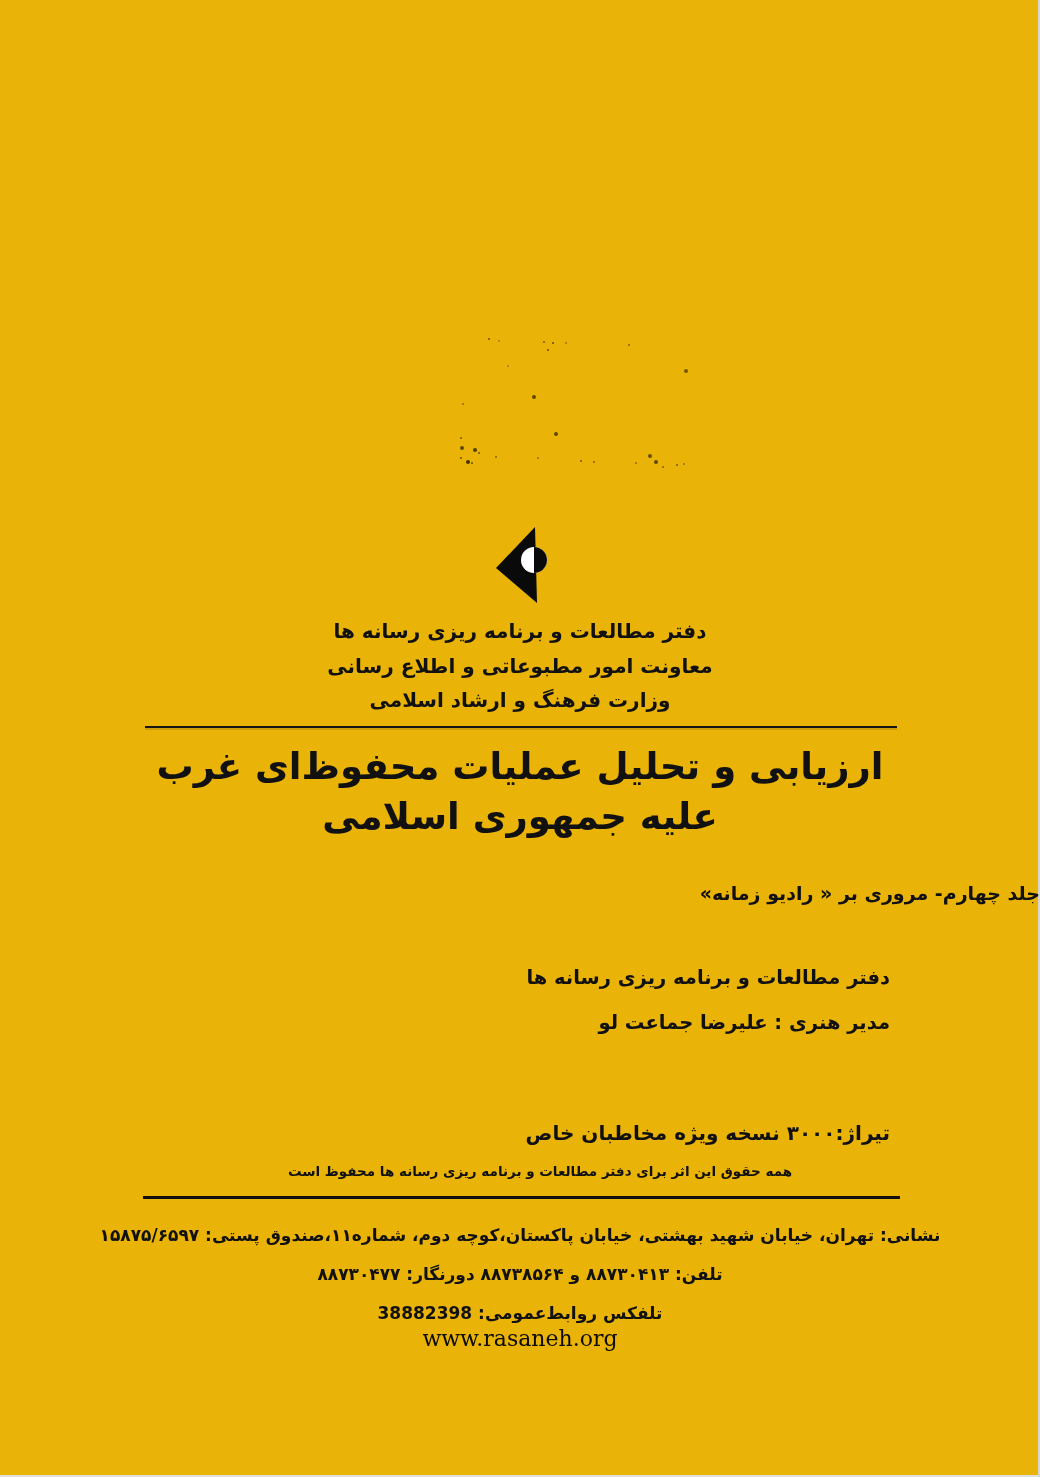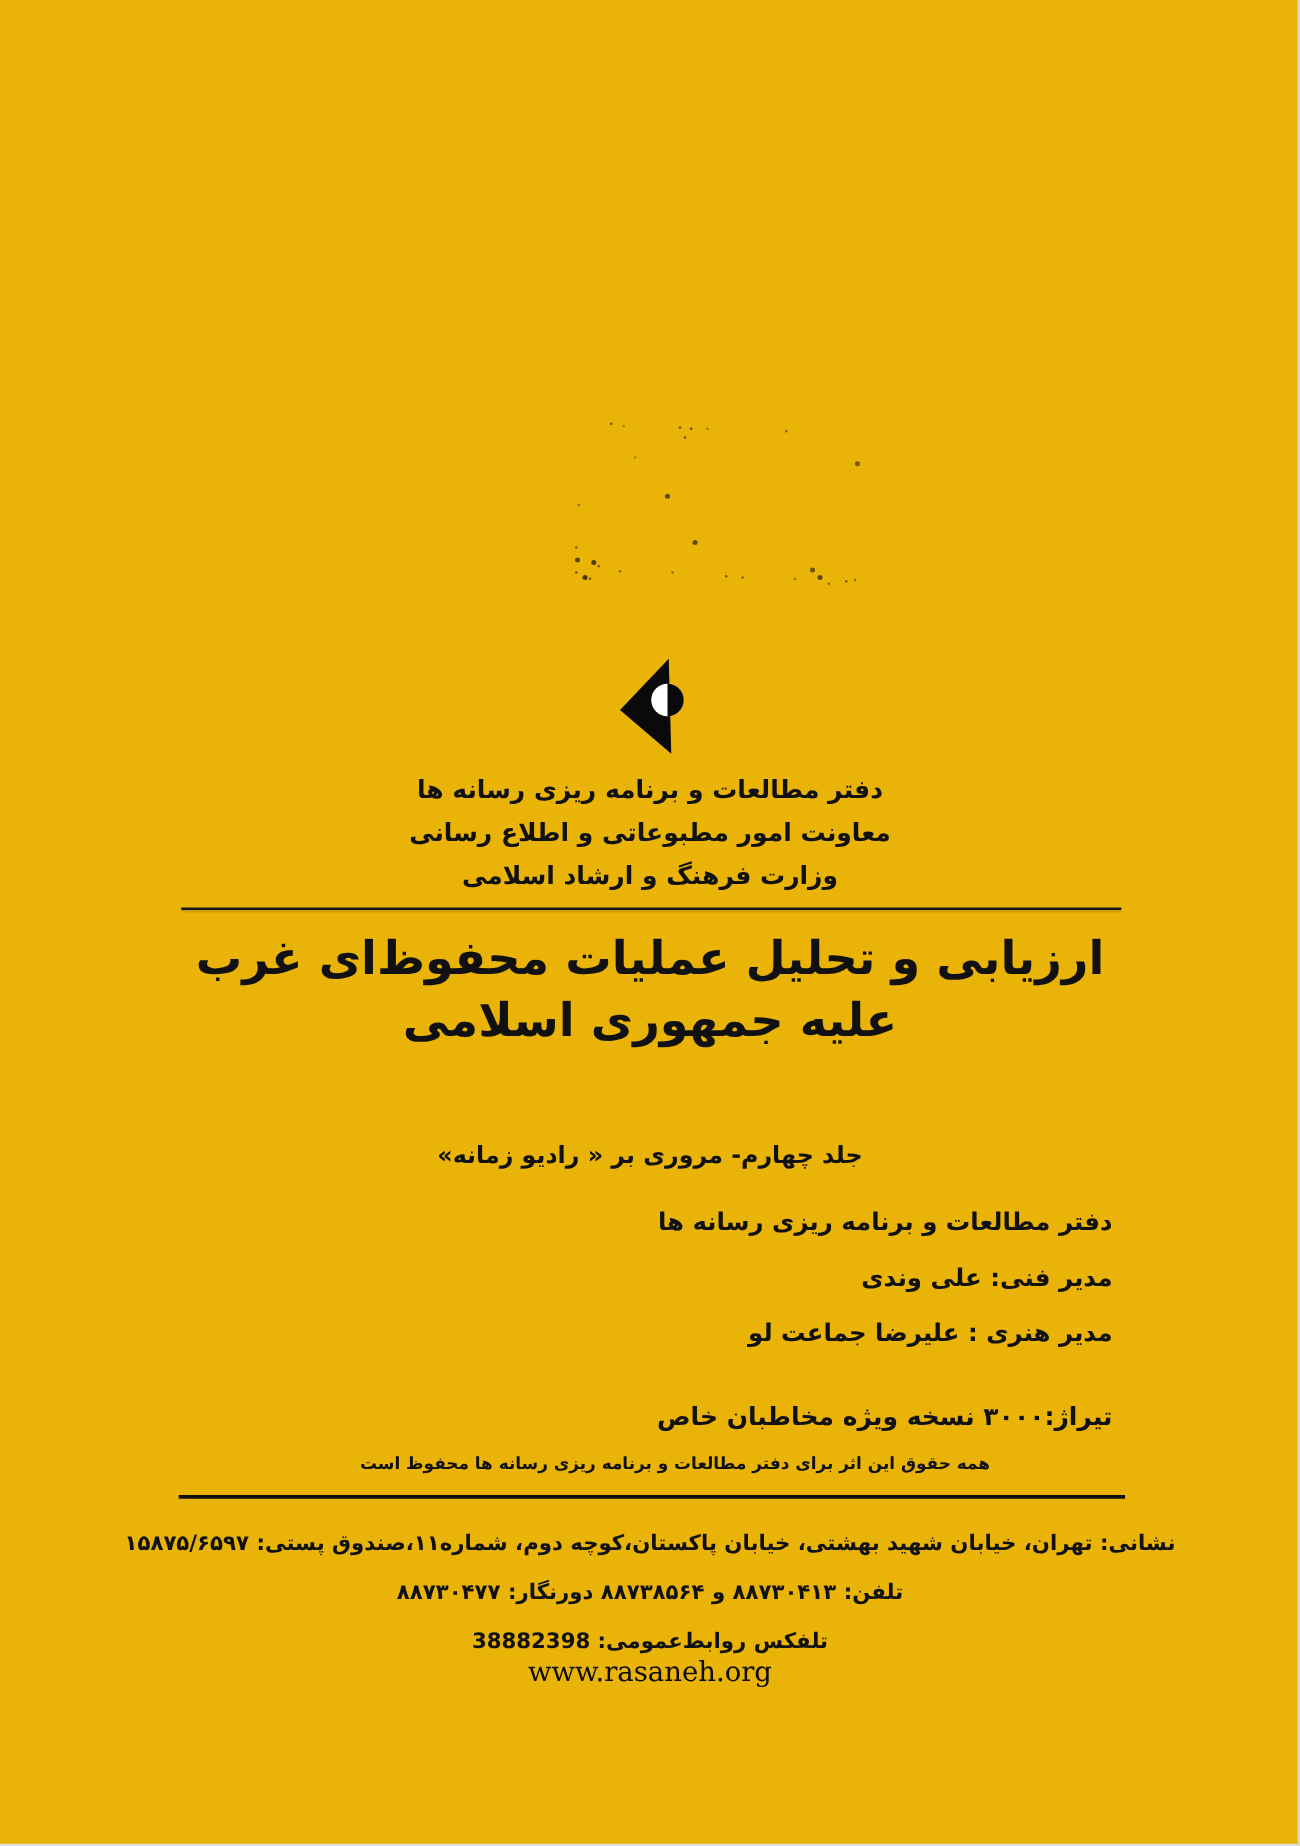--- a/index.html
+++ b/index.html
@@ -41,21 +41,21 @@
   }
   .rule1{position:absolute;left:145px;top:726px;width:752px;height:2px;background:#151515;
          box-shadow:0 2px 0 rgba(0,0,0,.12);}
   .title{
     position:absolute;left:0;top:742px;width:100%;
     text-align:center;font-weight:bold;font-size:37px;line-height:50px;
     direction:rtl;letter-spacing:0;
   }
   .subtitle{
     position:absolute;left:0;top:882px;width:100%;
-    text-align:center;font-weight:bold;font-size:19px;direction:rtl;margin-top:31px;
+    text-align:right;font-weight:bold;font-size:19px;direction:rtl;
   }
   .credits{
     position:absolute;right:150px;top:956px;
     text-align:right;font-weight:bold;font-size:19.5px;line-height:44.5px;
     direction:rtl;white-space:nowrap;
   }
   .tiraj{
     position:absolute;right:150px;top:1121px;
     text-align:right;font-weight:bold;font-size:20px;direction:rtl;white-space:nowrap;
   }
@@ -100,21 +100,20 @@
 
   <div class="title">
     <div>ارزیابی و تحلیل عملیات محفوظ‌ای غرب</div>
     <div>علیه جمهوری اسلامی</div>
   </div>
 
   <div class="subtitle">جلد چهارم- مروری بر « رادیو زمانه»</div>
 
   <div class="credits">
     <div>دفتر مطالعات و برنامه ریزی رسانه ها</div>
-    <div>مدیر فنی: علی وندی</div>
     <div>مدیر هنری : علیرضا جماعت لو</div>
   </div>
 
   <div class="tiraj">تیراژ:۳۰۰۰ نسخه ویژه مخاطبان خاص</div>
 
   <div class="copyright">همه حقوق این اثر برای دفتر مطالعات و برنامه ریزی رسانه ها محفوظ است</div>
 
   <div class="rule2"></div>
 
   <div class="contact">

